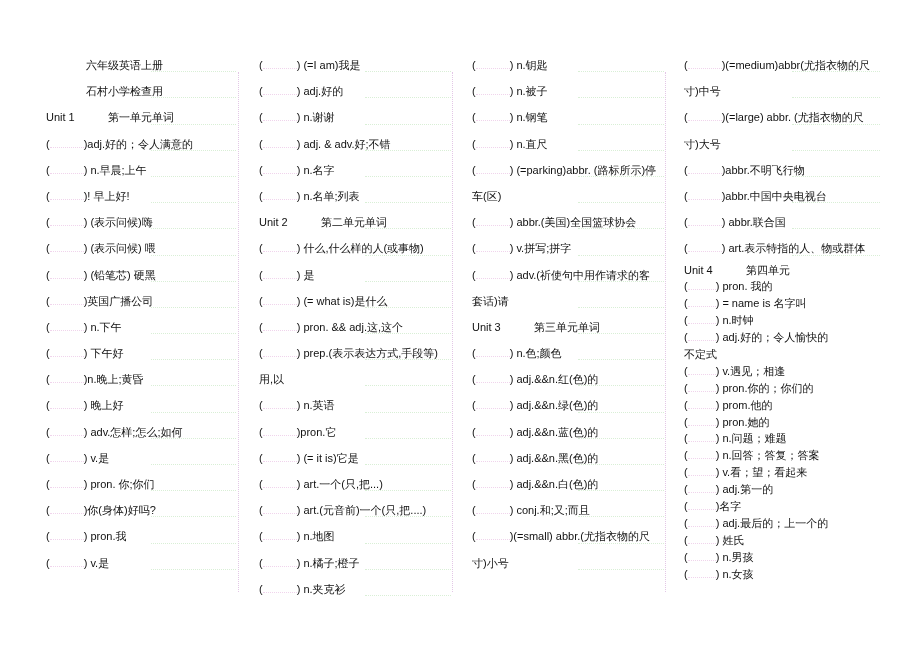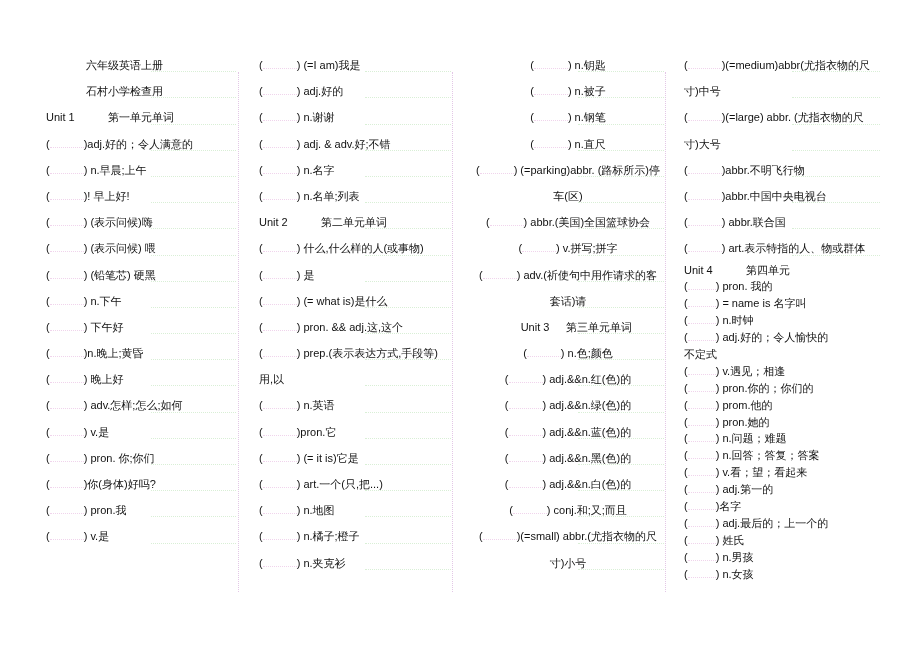--- a/index.html
+++ b/index.html
@@ -1,21 +1,21 @@
 <!DOCTYPE html>
 <html><head>
 <meta charset="utf-8">
 <style>
   html, body { margin: 0; padding: 0; background: #ffffff; }
   body { width: 920px; height: 651px; position: relative; overflow: hidden;
          font-family: "Liberation Sans", "DejaVu Sans", sans-serif; color: #111; }
   .col { position: absolute; top: 52px; }
   .col-1 { left: 46px; width: 190px; }
   .col-2 { left: 259px; width: 192px; }
-  .col-3 { left: 472px; width: 192px; text-align: center; }
+  .col-3 { left: 472px; width: 192px; }
   .col-4 { left: 684px; width: 196px; }
   .vsep { position: absolute; top: 72px; height: 520px; width: 0;
           border-left: 1px dotted #e3c7e6; }
   .row { position: relative; height: 26.2px; line-height: 26.2px; font-size: 11px;
          white-space: nowrap; }
   .row.tight { height: 16.9px; line-height: 16.9px; }
   .row::after { content: ""; position: absolute; right: 0; bottom: 6px; width: 45%;
                 border-bottom: 1px dotted #d9efd6; }
   .row.tight::after { display: none; }
   .paren-l, .paren-r { display: inline-block; }
@@ -37,20 +37,21 @@
   <div class="col col-1">
       <div class="row title"><span>六年级英语上册</span></div>
       <div class="row title"><span>石村小学检查用</span></div>
       <div class="row unit"><span class="unit-label">Unit  1</span><span>第一单元单词</span></div>
       <div class="row"><span class="paren-l">(</span><span class="blank" style="width: 34px;"></span><span>)adj.好的；令人满意的</span></div>
       <div class="row"><span class="paren-l">(</span><span class="blank" style="width: 34px;"></span><span>) n.早晨;上午</span></div>
       <div class="row"><span class="paren-l">(</span><span class="blank" style="width: 34px;"></span><span>)!  早上好!</span></div>
       <div class="row"><span class="paren-l">(</span><span class="blank" style="width: 34px;"></span><span>) (表示问候)嗨</span></div>
       <div class="row"><span class="paren-l">(</span><span class="blank" style="width: 34px;"></span><span>) (表示问候)  喂</span></div>
       <div class="row"><span class="paren-l">(</span><span class="blank" style="width: 34px;"></span><span>) (铅笔芯)  硬黑</span></div>
+      <div class="row"><span class="paren-l">(</span><span class="blank" style="width: 34px;"></span><span>)英国广播公司</span></div>
       <div class="row"><span class="paren-l">(</span><span class="blank" style="width: 34px;"></span><span>) n.下午</span></div>
       <div class="row"><span class="paren-l">(</span><span class="blank" style="width: 34px;"></span><span>)  下午好</span></div>
       <div class="row"><span class="paren-l">(</span><span class="blank" style="width: 34px;"></span><span>)n.晚上;黄昏</span></div>
       <div class="row"><span class="paren-l">(</span><span class="blank" style="width: 34px;"></span><span>)  晚上好</span></div>
       <div class="row"><span class="paren-l">(</span><span class="blank" style="width: 34px;"></span><span>) adv.怎样;怎么;如何</span></div>
       <div class="row"><span class="paren-l">(</span><span class="blank" style="width: 34px;"></span><span>) v.是</span></div>
       <div class="row"><span class="paren-l">(</span><span class="blank" style="width: 34px;"></span><span>) pron.  你;你们</span></div>
       <div class="row"><span class="paren-l">(</span><span class="blank" style="width: 34px;"></span><span>)你(身体)好吗?</span></div>
       <div class="row"><span class="paren-l">(</span><span class="blank" style="width: 34px;"></span><span>)   pron.我</span></div>
       <div class="row"><span class="paren-l">(</span><span class="blank" style="width: 34px;"></span><span>)   v.是</span></div>
@@ -66,20 +67,21 @@
       <div class="row"><span class="paren-l">(</span><span class="blank" style="width: 34px;"></span><span>) 什么,什么样的人(或事物)</span></div>
       <div class="row"><span class="paren-l">(</span><span class="blank" style="width: 34px;"></span><span>) 是</span></div>
       <div class="row"><span class="paren-l">(</span><span class="blank" style="width: 34px;"></span><span>)    (=  what  is)是什么</span></div>
       <div class="row"><span class="paren-l">(</span><span class="blank" style="width: 34px;"></span><span>) pron.  &amp;&amp;  adj.这,这个</span></div>
       <div class="row"><span class="paren-l">(</span><span class="blank" style="width: 34px;"></span><span>)     prep.(表示表达方式,手段等)</span></div>
       <div class="row cont"><span>用,以</span></div>
       <div class="row"><span class="paren-l">(</span><span class="blank" style="width: 34px;"></span><span>)   n.英语</span></div>
       <div class="row"><span class="paren-l">(</span><span class="blank" style="width: 34px;"></span><span>)pron.它</span></div>
       <div class="row"><span class="paren-l">(</span><span class="blank" style="width: 34px;"></span><span>)   (=  it  is)它是</span></div>
       <div class="row"><span class="paren-l">(</span><span class="blank" style="width: 34px;"></span><span>)   art.一个(只,把...)</span></div>
+      <div class="row"><span class="paren-l">(</span><span class="blank" style="width: 34px;"></span><span>) art.(元音前)一个(只,把....)</span></div>
       <div class="row"><span class="paren-l">(</span><span class="blank" style="width: 34px;"></span><span>) n.地图</span></div>
       <div class="row"><span class="paren-l">(</span><span class="blank" style="width: 34px;"></span><span>)   n.橘子;橙子</span></div>
       <div class="row"><span class="paren-l">(</span><span class="blank" style="width: 34px;"></span><span>)   n.夹克衫</span></div>
     </div>
   <div class="col col-3">
       <div class="row"><span class="paren-l">(</span><span class="blank" style="width: 34px;"></span><span>)    n.钥匙</span></div>
       <div class="row"><span class="paren-l">(</span><span class="blank" style="width: 34px;"></span><span>)  n.被子</span></div>
       <div class="row"><span class="paren-l">(</span><span class="blank" style="width: 34px;"></span><span>)     n.钢笔</span></div>
       <div class="row"><span class="paren-l">(</span><span class="blank" style="width: 34px;"></span><span>)   n.直尺</span></div>
       <div class="row"><span class="paren-l">(</span><span class="blank" style="width: 34px;"></span><span>) (=parking)abbr. (路标所示)停</span></div>

